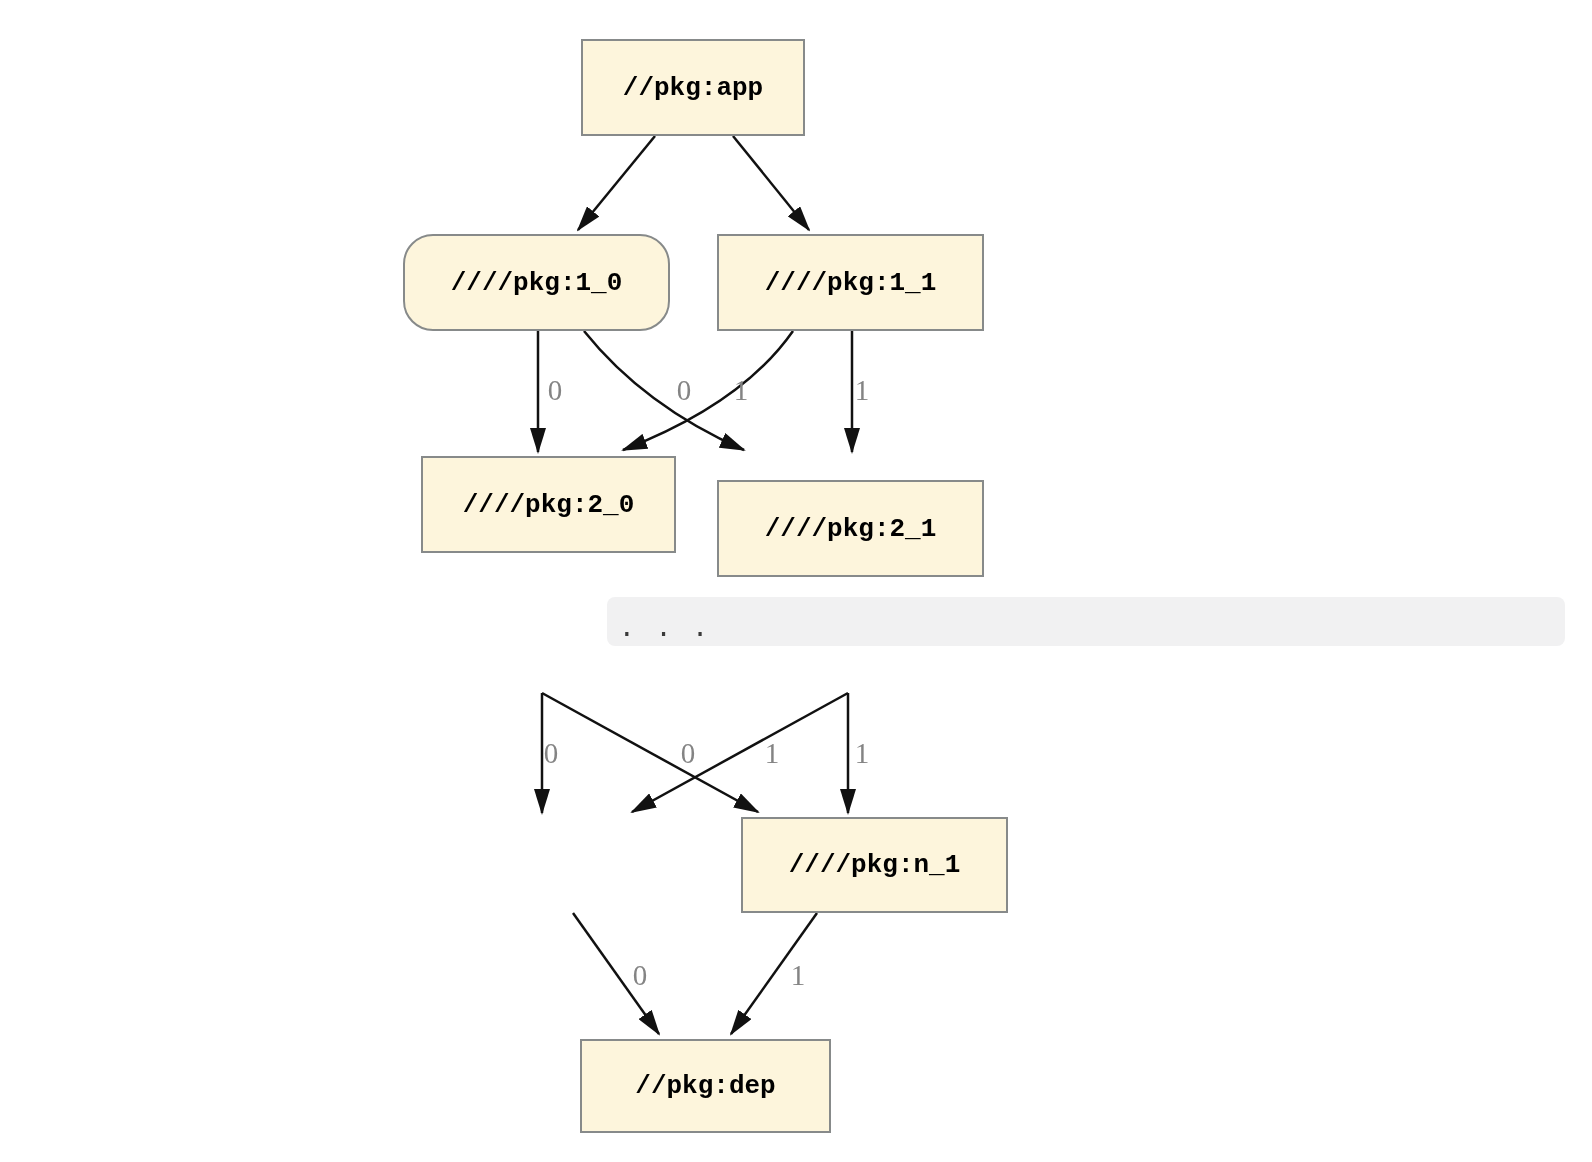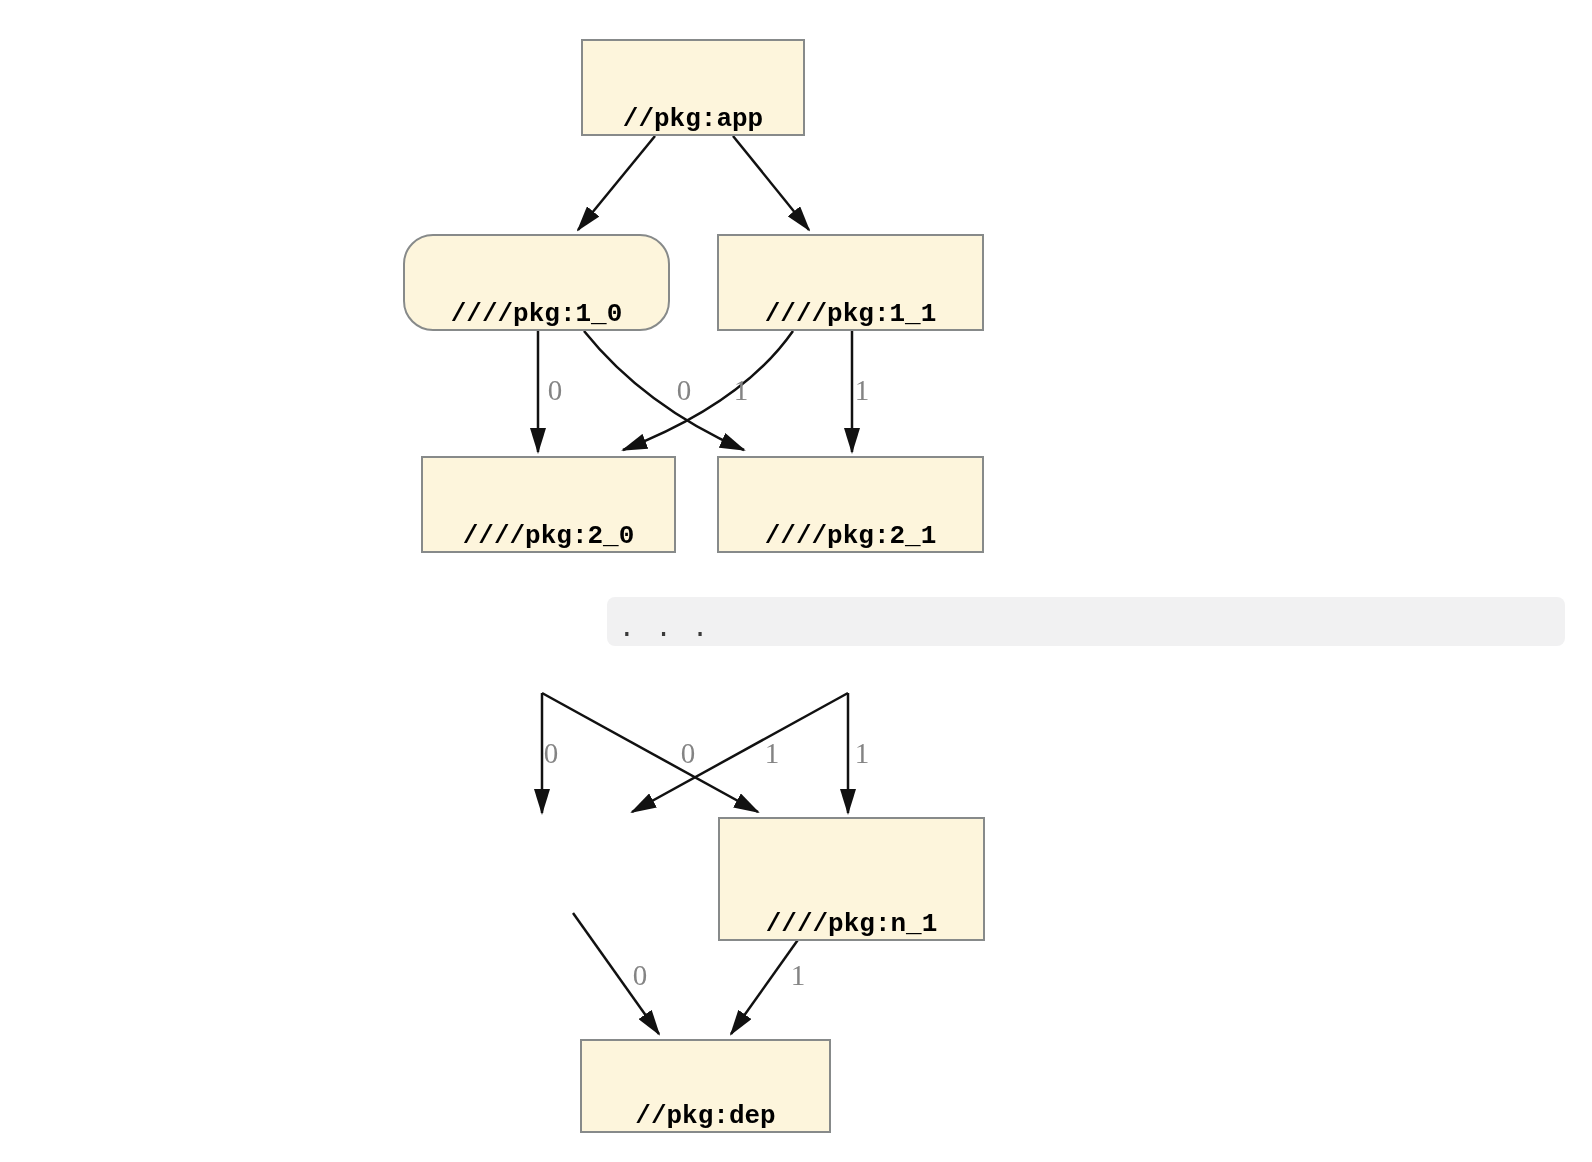--- a/index.html
+++ b/index.html
@@ -26,21 +26,21 @@
     stroke: #111111;
     stroke-width: 2.5;
     fill: none;
   }
   .node {
     position: absolute;
     box-sizing: border-box;
     background: #fdf5dc;
     border: 2.5px solid #878a8a;
     display: flex;
-    align-items: flex-end;
+    align-items: center;
     justify-content: center;
   }
   .node-label {
     font-family: "Liberation Mono", "DejaVu Sans Mono", monospace;
     font-weight: bold;
     font-size: 26px;
     color: #000000;
     white-space: pre;
   }
   .edge-label {
@@ -69,23 +69,23 @@
     letter-spacing: 21px;
     padding-left: 12px;
     padding-top: 10px;
     line-height: 1;
   }
   
   #node-app  { left: 581px; top: 39px;   width: 224px; height: 97px; }
   #node-1-0  { left: 403px; top: 234px;  width: 267px; height: 97px; border-radius: 30px; }
   #node-1-1  { left: 717px; top: 234px;  width: 267px; height: 97px; }
   #node-2-0  { left: 403px; top: 456px;  width: 255px; height: 97px; margin-left: 18px; }
-  #node-2-1  { left: 717px; top: 456px;  width: 267px; height: 97px; }
+  #node-2-1  { left: 717px; top: 480px;  width: 267px; height: 97px; }
   #node-n-0  { left: 403px; top: 817px;  width: 267px; height: 96px; }
-  #node-n-1  { left: 718px; top: 817px;  width: 267px; height: 124px; }
+  #node-n-1  { left: 741px; top: 817px;  width: 267px; height: 96px; }
   #node-dep  { left: 580px; top: 1039px; width: 251px; height: 94px; }
   
   #elbl-2  { left: 555px; top: 390px; }
   #elbl-3  { left: 684px; top: 390px; }
   #elbl-4  { left: 741px; top: 390px; }
   #elbl-5  { left: 862px; top: 390px; }
   #elbl-6  { left: 551px; top: 753px; }
   #elbl-7  { left: 688px; top: 753px; }
   #elbl-8  { left: 772px; top: 753px; }
   #elbl-9  { left: 862px; top: 753px; }

